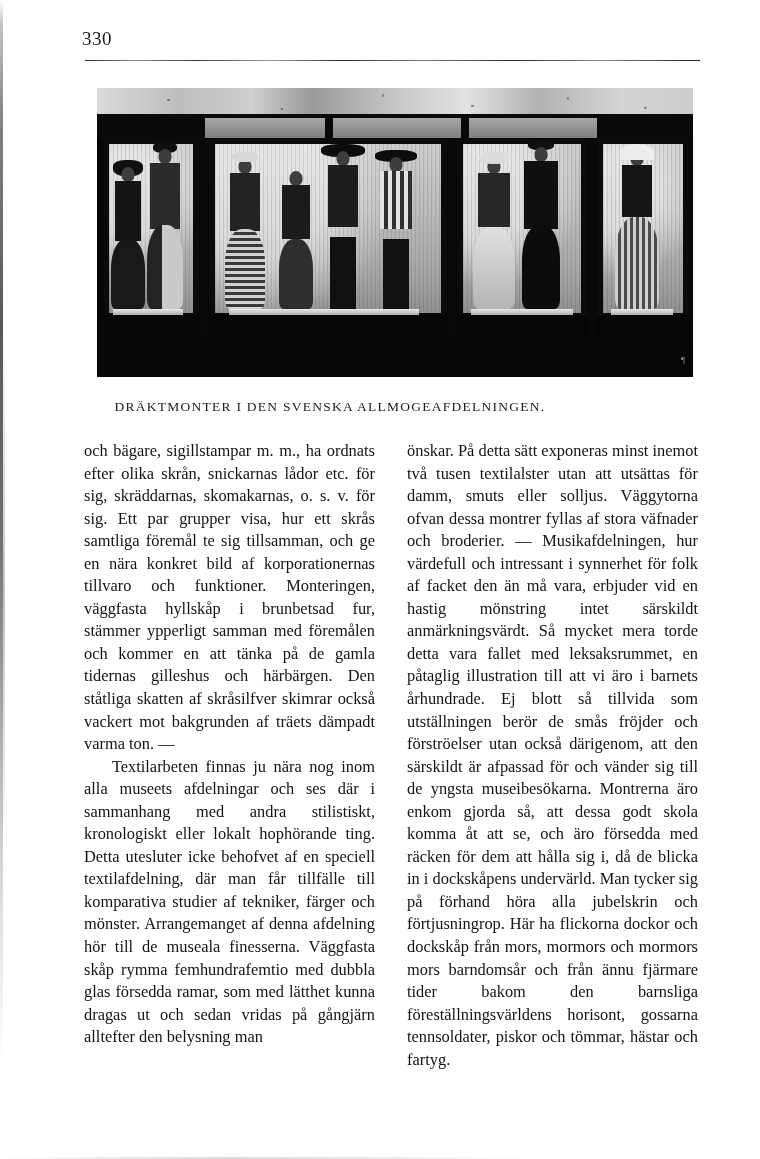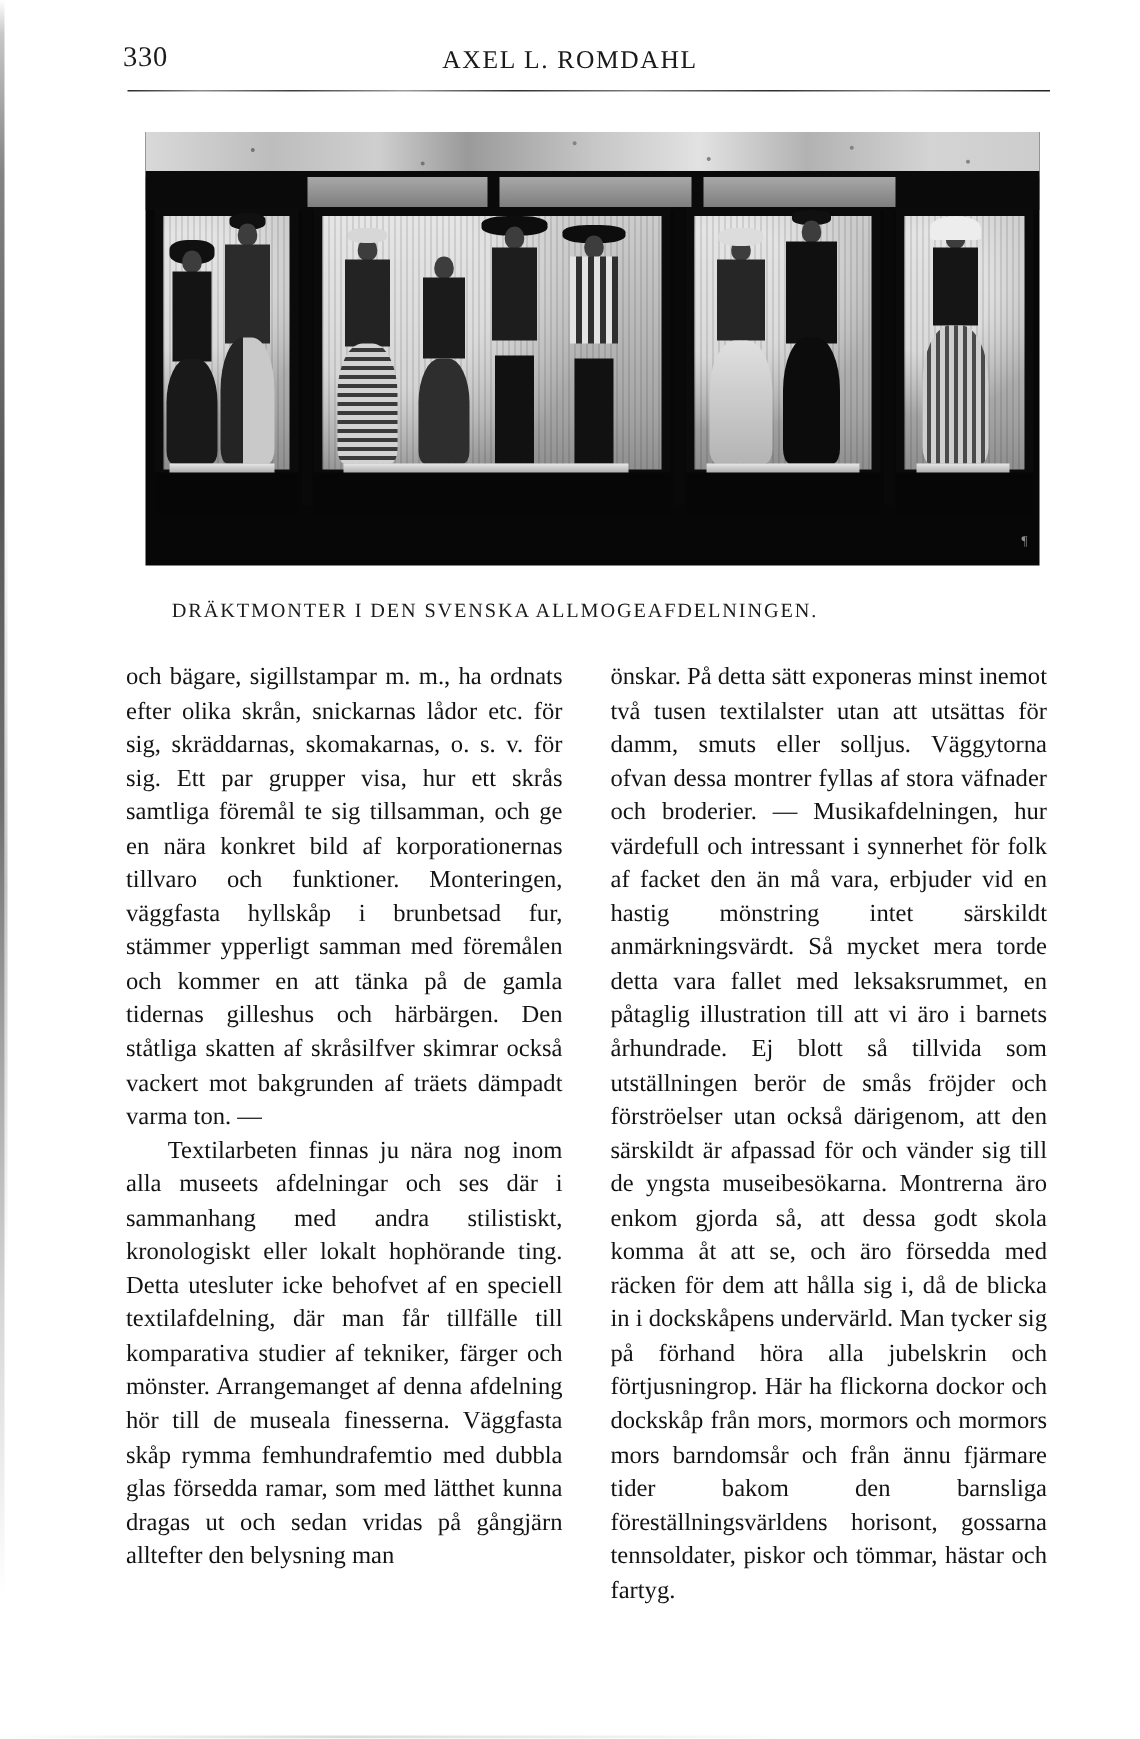--- a/index.html
+++ b/index.html
@@ -221,21 +221,20 @@
 </style>
 </head>
 <body>
 
 <div class="scan-edge-left"></div>
 <div class="scan-edge-left2"></div>
 <div class="scan-edge-bottom"></div>
 
 <div class="running-head">
   <div class="folio">330</div>
-  <div class="head-title">AXEL L. ROMDAHL</div>
 </div>
 <div class="head-rule"></div>
 
 <div class="plate">
   <div class="plate-inner">
 
     <div class="wall-band"></div>
     <div class="wall-speckle"></div>
     <div class="cabinet-top"></div>
 

